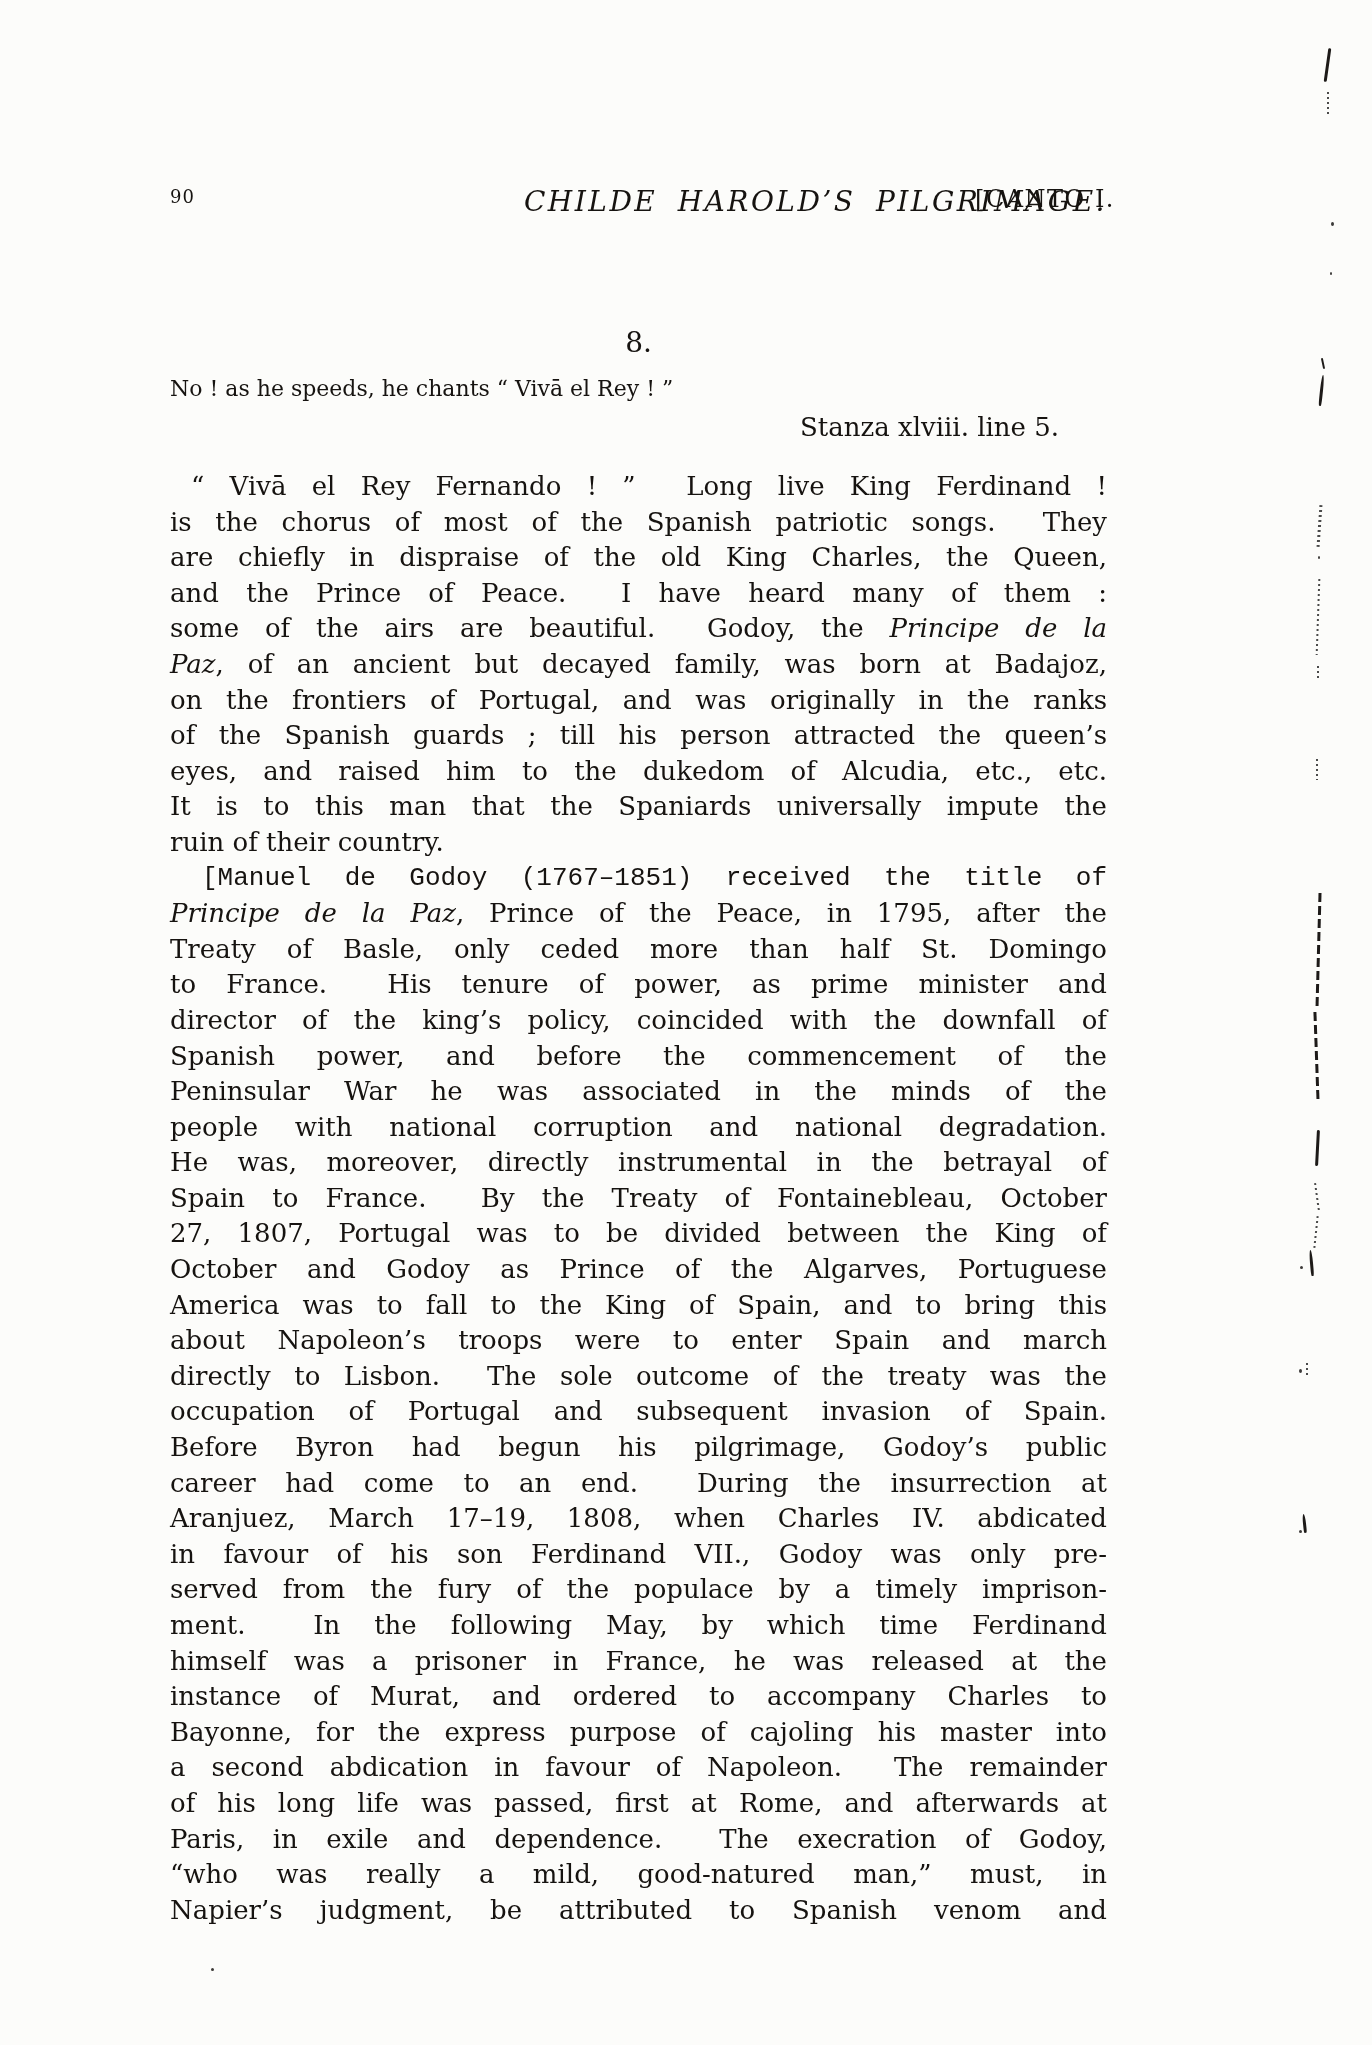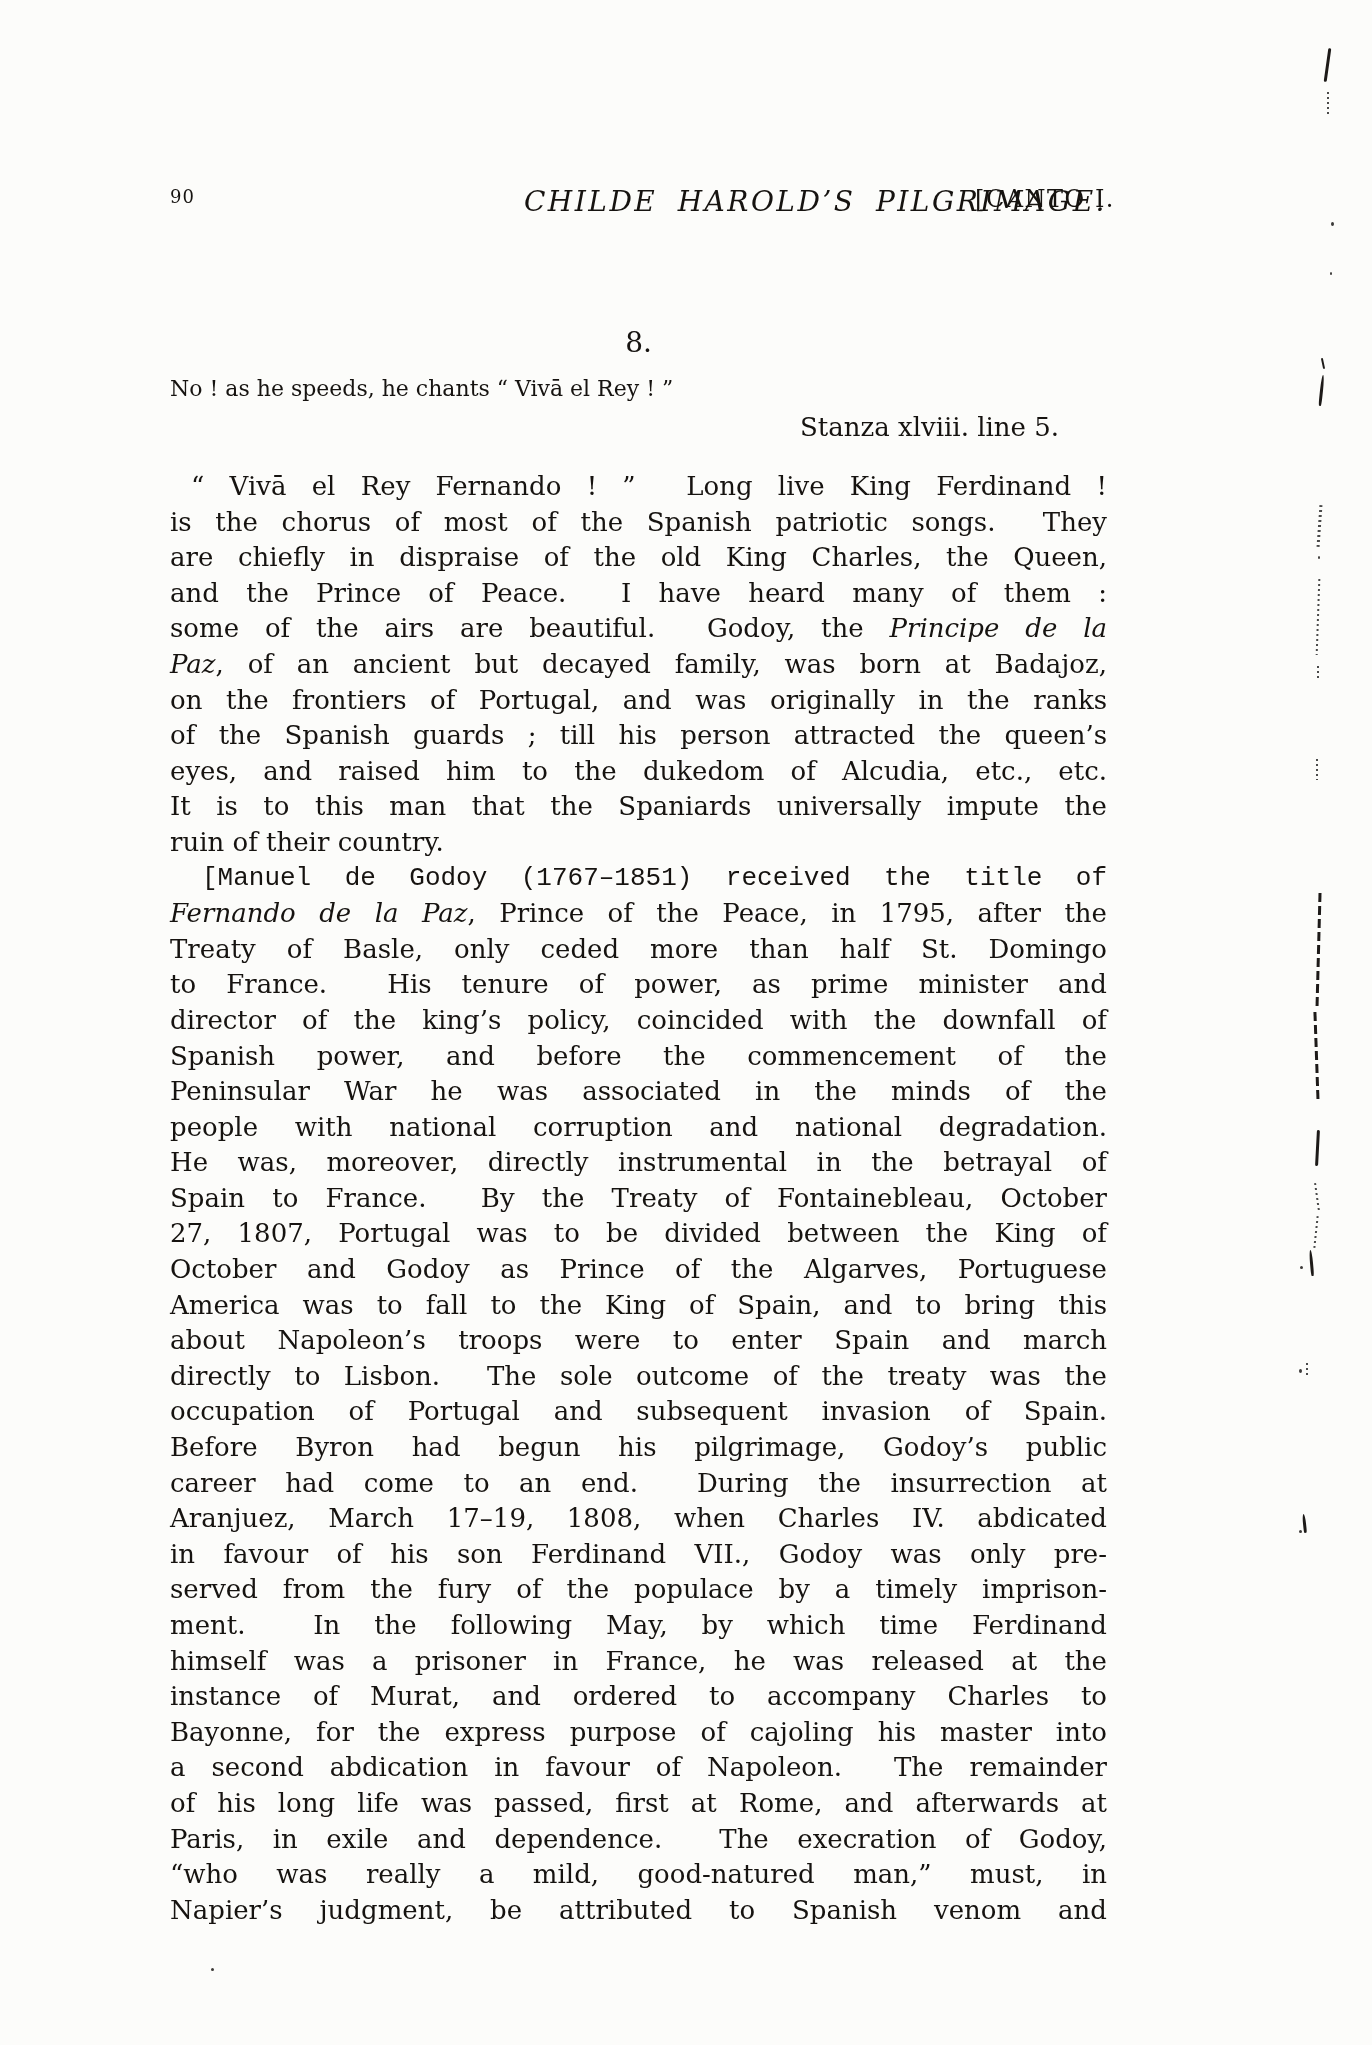--- a/index.html
+++ b/index.html
@@ -129,21 +129,21 @@
         <div class="tline">some of the airs are beautiful.&nbsp; Godoy, the <i>Principe de la</i></div>
         <div class="tline"><i>Paz</i>, of an ancient but decayed family, was born at Badajoz,</div>
         <div class="tline">on the frontiers of Portugal, and was originally in the ranks</div>
         <div class="tline">of the Spanish guards ; till his person attracted the queen’s</div>
         <div class="tline">eyes, and raised him to the dukedom of Alcudia, etc., etc.</div>
         <div class="tline">It is to this man that the Spaniards universally impute the</div>
         <div class="tline">ruin of their country.</div>
       </div>
     <div class="para" id="p2" data-last="justify">
         <div class="tline">[Manuel de Godoy (1767–1851) received the title of</div>
-        <div class="tline"><i>Fernando de la Paz</i>, Prince of the Peace, in 1795, after the</div>
+        <div class="tline"><i>Principe de la Paz</i>, Prince of the Peace, in 1795, after the</div>
         <div class="tline">Treaty of Basle, only ceded more than half St. Domingo</div>
         <div class="tline">to France.&nbsp; His tenure of power, as prime minister and</div>
         <div class="tline">director of the king’s policy, coincided with the downfall of</div>
         <div class="tline">Spanish power, and before the commencement of the</div>
         <div class="tline">Peninsular War he was associated in the minds of the</div>
         <div class="tline">people with national corruption and national degradation.</div>
         <div class="tline">He was, moreover, directly instrumental in the betrayal of</div>
         <div class="tline">Spain to France.&nbsp; By the Treaty of Fontainebleau, October</div>
         <div class="tline">27, 1807, Portugal was to be divided between the King of</div>
         <div class="tline">October and Godoy as Prince of the Algarves, Portuguese</div>

